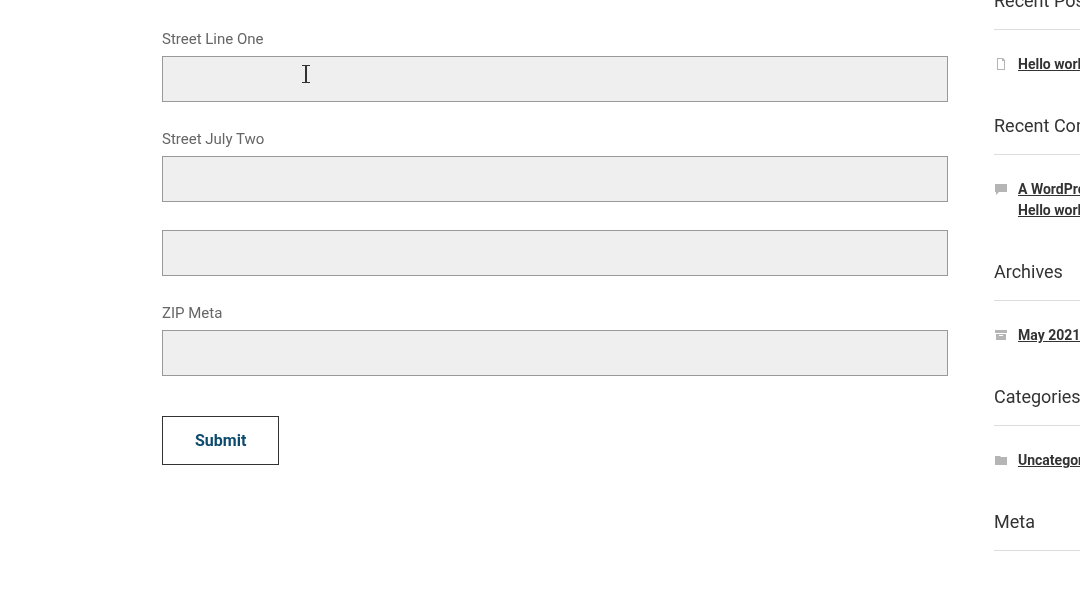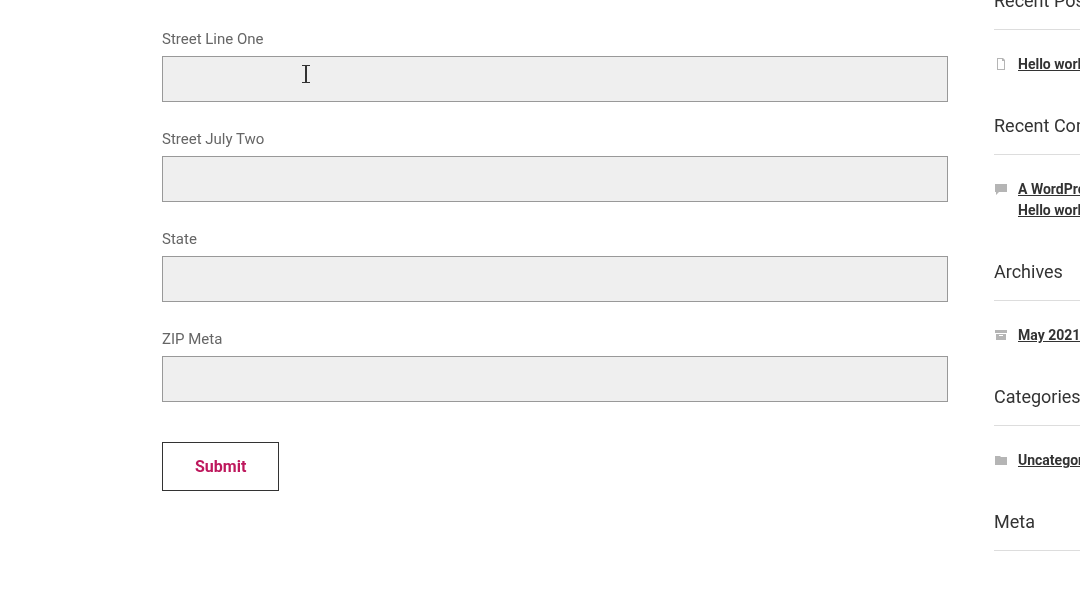--- a/index.html
+++ b/index.html
@@ -42,21 +42,21 @@
       font-family: inherit;
       color: #333;
     }
     .submit-button {
       margin-top: 12px;
       padding: 14px 32px;
       background: #ffffff;
       border: 1px solid #333333;
       font-size: 16px;
       font-weight: 700;
-      color: #be185d;
+      color: #0c4a6e;
       cursor: pointer;
       font-family: inherit;
     }
     .sidebar {
       position: absolute;
       left: 994px;
       top: -10px;
       width: 220px;
     }
     .widget {
@@ -139,21 +139,20 @@
     <input type="text" class="field-input" value="" style="">
   </div>
 
   <div class="form-field">
     <label class="field-label">Street July Two</label>
     <input type="text" class="field-input" value="" style="">
   </div>
 
 
   <div class="form-field">
-    <label class="field-label">State</label>
     <input type="text" class="field-input" value="" style="">
   </div>
 
   <div class="form-field">
     <label class="field-label">ZIP Meta</label>
     <input type="text" class="field-input" value="" style="">
   </div>
 
   <button class="submit-button">Submit</button>
 

